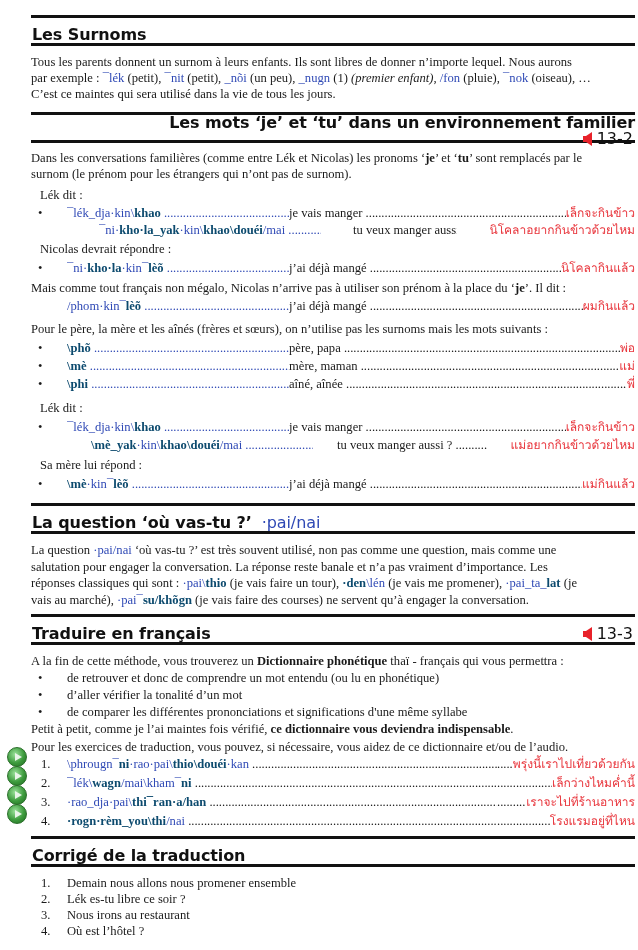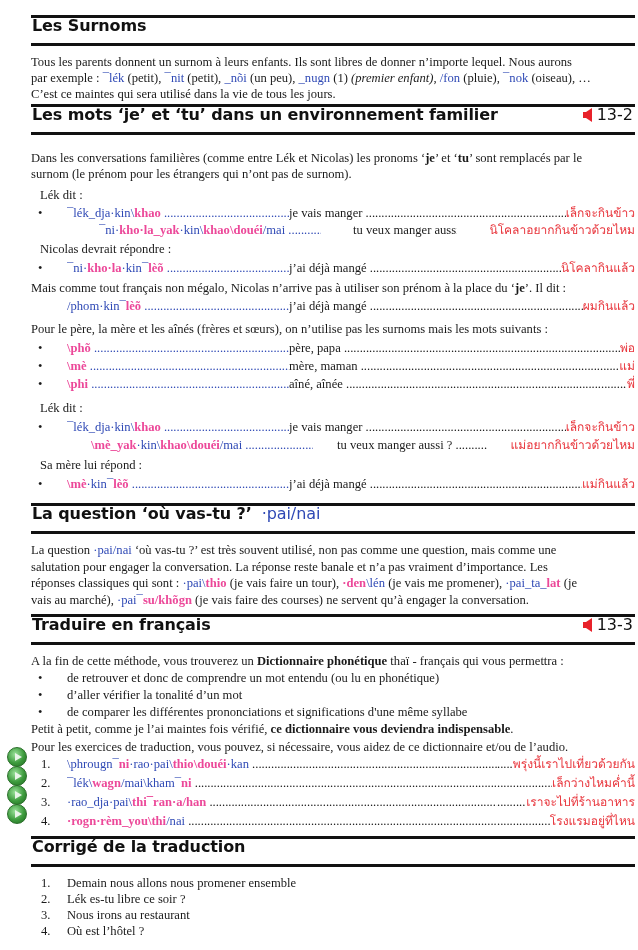--- a/index.html
+++ b/index.html
@@ -4,33 +4,33 @@
 <style>
   html, body { margin: 0; padding: 0; background: #ffffff; }
   body {
     width: 638px; height: 950px; overflow: hidden; position: relative;
     font-family: "Liberation Serif", "DejaVu Serif", serif;
     font-size: 12.6px; color: #1a1a1a; line-height: 16px;
   }
   .sec-head {
     position: absolute; left: 31px; width: 604px;
     border-top: 3px solid #111; border-bottom: 3px solid #111;
-    height: 25px; display: flex; align-items: flex-start; justify-content: space-between;
+    height: 25px; display: flex; align-items: flex-end; justify-content: space-between;
     box-sizing: content-box;
   }
   .sec-title {
     font-family: "DejaVu Sans", sans-serif; font-size: 16px; font-weight: bold;
     color: #111; letter-spacing: -0.1px; padding-left: 1px;
   }
   .sec-title .ph { color: #2f49b5; font-weight: normal; margin-left: 10px; }
   .audio-ref { display: flex; align-items: center; font-family: "DejaVu Sans", sans-serif; font-size: 16px; color: #111; padding-right: 2px; }
   .speaker { width: 9px; height: 14px; margin-right: 5px; }
   .para { position: absolute; left: 31px; width: 604px; }
   .ph { color: #2f49b5; }
-  .phb { color: #ec4899; font-weight: bold; }
+  .phb { color: #0c4a6e; font-weight: bold; }
   .th { color: #e8333a; font-family: "DejaVu Sans", sans-serif; font-size: 12px; }
   .row { position: absolute; left: 31px; width: 604px; height: 16px; display: flex; align-items: baseline; white-space: nowrap; }
   .bullet { width: 36px; text-align: left; padding-left: 7px; box-sizing: border-box; flex: none; }
   .c1 { width: 222px; flex: none; overflow: hidden; white-space: nowrap; }
   .c2 { flex: 1; overflow: hidden; white-space: nowrap; }
   .c3 { flex: none; }
   .dots::after { content: " ........................................................................................................................................................"; color: #1a1a1a; }
   .dots.blue::after { color: #2f49b5; }
   .label { position: absolute; left: 40px; }
   .num { width: 36px; flex: none; padding-left: 10px; box-sizing: border-box; }
@@ -52,21 +52,21 @@
   <span class="sec-title">Les Surnoms</span>
 </div>
 <div class="para" style="top:54px;">
   <div>Tous les parents donnent un surnom à leurs enfants. Ils sont libres de donner n’importe lequel. Nous aurons</div>
   <div>
     <span>par exemple : </span><span class="ph">¯lék</span><span> (petit), </span><span class="ph">¯nit</span><span> (petit), </span><span class="ph">_nõi</span><span> (un peu), </span><span class="ph">_nugn</span><span> (1) </span><i>(premier enfant)</i><span>, </span><span class="ph">/fon</span><span> (pluie), </span><span class="ph">¯nok</span><span> (oiseau), …</span>
   </div>
   <div>C’est ce maintes qui sera utilisé dans la vie de tous les jours.</div>
 </div>
 
-<div class="sec-head" style="top:104px;">
+<div class="sec-head" style="top:112px;flex-direction:column;">
   <span class="sec-title">Les mots ‘je’ et ‘tu’ dans un environnement familier</span>
   <span class="audio-ref">
     <svg class="speaker" viewBox="0 0 9 14">
         <path d="M0 4 H3 L9 0 V14 L3 10 H0 Z" fill="#e8222a"></path>
       </svg>
     <span>13-2</span>
   </span>
 </div>
 <div class="para" style="top:150px;">
   <div><span>Dans les conversations familières (comme entre Lék et Nicolas) les pronoms ‘</span><b>je</b><span>’ et ‘</span><b>tu</b><span>’ sont remplacés par le</span></div>

